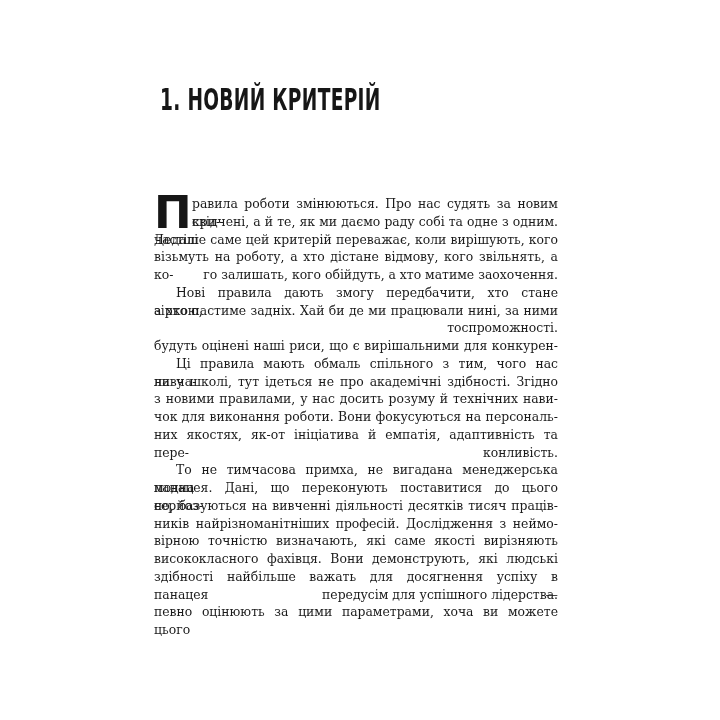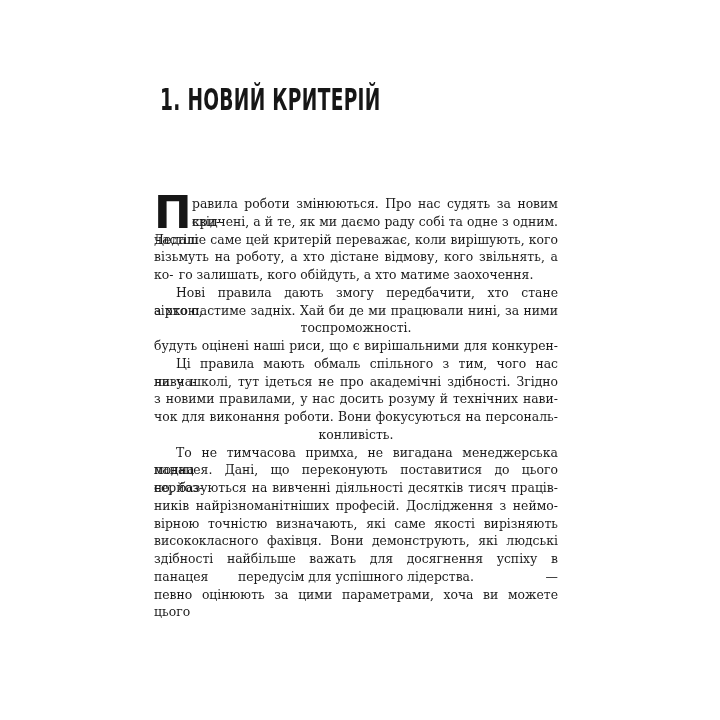--- a/index.html
+++ b/index.html
@@ -36,21 +36,21 @@
     left: 154px;
     top: 195px;
     width: 404px;
     font-size: 12.4px;
     line-height: 17.76px;
     color: #1b1b1b;
   }
   .para { margin: 0; padding: 0; }
   .line {
     height: 17.76px;
-    text-align: center;
+    text-align: right;
   }
   .line.j {
     text-align: justify;
     text-align-last: justify;
   }
   .line.ind { text-indent: 22px; }
   .dropcap {
     float: left;
     width: 30px;
     height: 35.5px;
@@ -81,20 +81,21 @@
         <div class="line j ind">Нові правила дають змогу передбачити, хто стане зіркою,</div>
         <div class="line j">а хто пастиме задніх. Хай би де ми працювали нині, за ними</div>
         <div class="line">тоспроможності.</div>
         <div class="line j">будуть оцінені наші риси, що є вирішальними для конкурен-</div>
       </div>
       <div class="para">
         <div class="line j ind">Ці правила мають обмаль спільного з тим, чого нас навча-</div>
         <div class="line j">ли у школі, тут ідеться не про академічні здібності. Згідно</div>
         <div class="line j">з новими правилами, у нас досить розуму й технічних нави-</div>
         <div class="line j">чок для виконання роботи. Вони фокусуються на персональ-</div>
+        <div class="line j">них якостях, як-от ініціатива й емпатія, адаптивність та пере-</div>
         <div class="line">конливість.</div>
       </div>
       <div class="para">
         <div class="line j ind">То не тимчасова примха, не вигадана менеджерська модна</div>
         <div class="line j">панацея. Дані, що переконують поставитися до цього серйоз-</div>
         <div class="line j">но, базуються на вивченні діяльності десятків тисяч праців-</div>
         <div class="line j">ників найрізноманітніших професій. Дослідження з неймо-</div>
         <div class="line j">вірною точністю визначають, які саме якості вирізняють</div>
         <div class="line j">висококласного фахівця. Вони демонструють, які людські</div>
         <div class="line j">здібності найбільше важать для досягнення успіху в панацея —</div>

